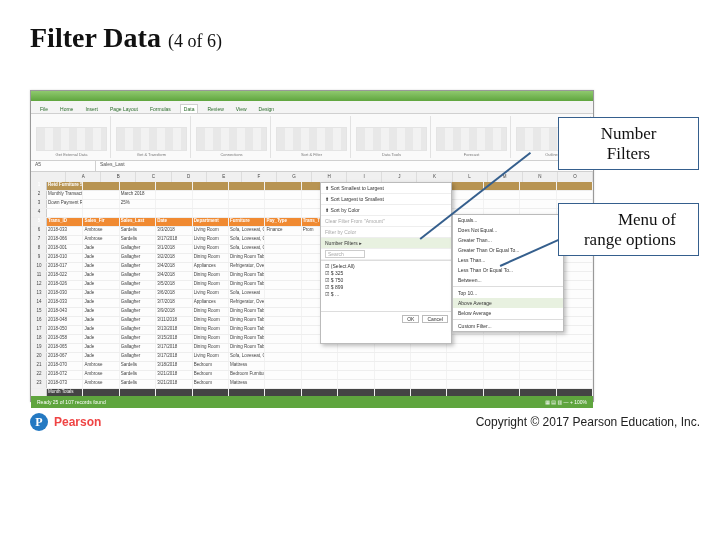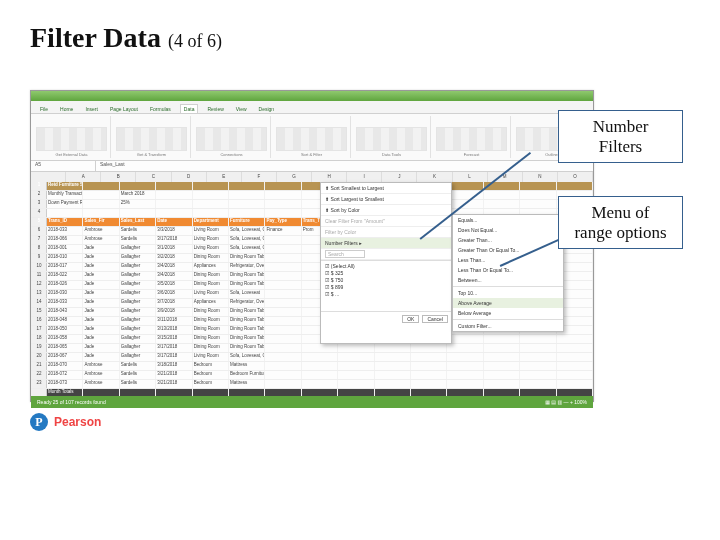--- a/index.html
+++ b/index.html
@@ -33,23 +33,23 @@
   .drop .sec{padding:2px 4px;border-bottom:1px solid #eee;}
   .drop .sec.hover{background:#e8f1e0;}
   .drop .chk{padding:2px 4px;height:46px;border-top:1px solid #ddd;border-bottom:1px solid #ddd;display:flex;flex-direction:column;gap:1px;}
   .drop .btns{display:flex;justify-content:flex-end;gap:3px;padding:3px;}
   .drop .btns span{border:1px solid #bbb;padding:0 4px;}
   .submenu{position:absolute;left:452px;top:214px;width:110px;background:#fff;border:1px solid #bbb;box-shadow:2px 2px 4px rgba(0,0,0,.25);font-size:5px;color:#333;}
   .submenu div{padding:2px 5px;}
   .submenu .sep{border-top:1px solid #ddd;height:0;padding:0;margin:1px 0;}
   .submenu .hover{background:#e8f1e0;}
   
-  .callout{position:absolute;border:1.5px solid #355f8d;background:#fff;color:#111;font-family:Georgia,"Times New Roman",serif;font-size:17px;text-align:center;padding:6px 14px;line-height:1.15;}
+  .callout{position:absolute;border:1.5px solid #355f8d;background:#fff;color:#111;font-family:Georgia,"Times New Roman",serif;font-size:17px;text-align:center;padding:6px 22px;line-height:1.15;margin-top:7px;}
   .callout.c1{left:558px;top:110px;width:95px;}
-  .callout.c2{left:558px;top:196px;width:95px;}
+  .callout.c2{left:558px;top:196px;width:95px;text-align:right;}
   .line{position:absolute;background:#355f8d;height:1.5px;transform-origin:left center;}
   .footer{position:absolute;left:0;right:20px;bottom:14px;display:flex;justify-content:space-between;align-items:center;}
   .footer .logo{display:flex;align-items:center;gap:6px;margin-left:30px;}
   .footer .p-icon{width:18px;height:18px;border-radius:50%;background:#2479c2;display:flex;align-items:center;justify-content:center;color:#fff;font-weight:700;font-size:12px;font-family:Georgia,serif;}
   .footer .p-text{font-size:12px;color:#ef4444;font-weight:700;}
   .footer .copy{font-size:12px;color:#222;}
 </style>
 </head>
 <body>
 <div class="slide">
@@ -585,14 +585,15 @@
   <div class="line" style="left:500px;top:265px;width:64px;transform:rotate(-24deg);"></div>
 
   <div class="callout c1">Number Filters</div>
   <div class="callout c2">Menu of range options</div>
 
   <div class="footer">
     <div class="logo">
       <div class="p-icon">P</div>
       <div class="p-text">Pearson</div>
     </div>
+    <div class="copy">Copyright © 2017 Pearson Education, Inc.</div>
   </div>
 </div>
 
 </body></html>

